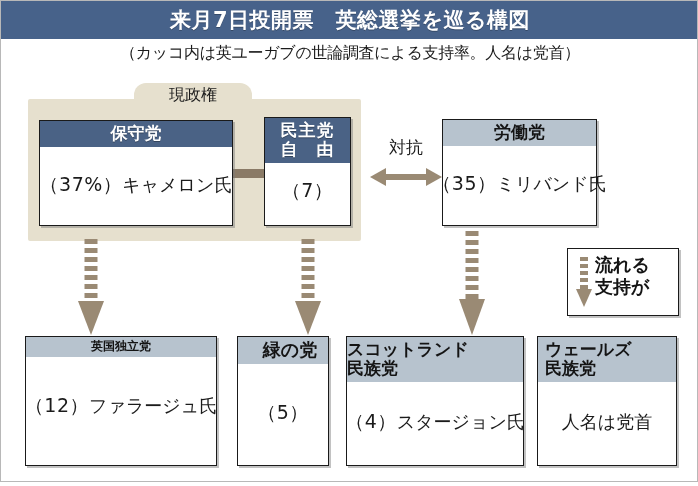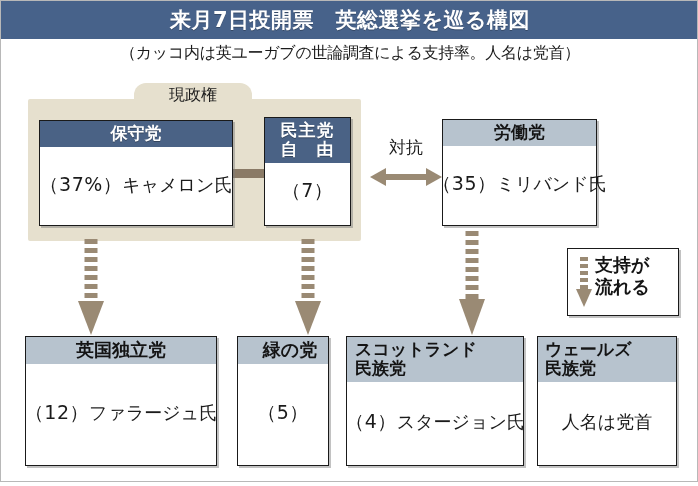--- a/index.html
+++ b/index.html
@@ -140,29 +140,29 @@
 
   #card-libdem { left: 263px; top: 116px; width: 87px; height: 109px; }
   #card-libdem .card-head { font-size: 17px; letter-spacing: 1px; }
   #card-libdem .card-body { height: calc(100% - 52px); }
 
   #card-labour { left: 441px; top: 118px; width: 155px; height: 107px; }
   #card-labour .card-head { font-size: 17px; }
   #card-labour .card-body { height: calc(100% - 29px); }
 
   #card-ukip { left: 24px; top: 335px; width: 192px; height: 130px; }
-  #card-ukip .card-head { font-size: 18px; }
+  #card-ukip .card-head { font-size: 12px; }
   #card-ukip .card-body { height: calc(100% - 31px); }
 
   #card-green { left: 236px; top: 335px; width: 92px; height: 130px; }
   #card-green .card-head { font-size: 18px; padding-left: 16px; }
   #card-green .card-body { height: calc(100% - 31px); }
 
   #card-snp { left: 345px; top: 335px; width: 178px; height: 130px; }
-  #card-snp .card-head { font-size: 17px; text-align: left; padding-left: 8px; }
+  #card-snp .card-head { font-size: 17px; text-align: left; padding-left: 0; }
   #card-snp .card-body { height: calc(100% - 48px); }
 
   #card-plaid { left: 536px; top: 335px; width: 140px; height: 130px; }
   #card-plaid .card-head { font-size: 17px; text-align: left; padding-left: 7px; }
   #card-plaid .card-body { height: calc(100% - 48px); }
 
   
   .coalition-link {
     position: absolute;
     left: 230px;
@@ -294,22 +294,22 @@
     <line x1="15" y1="2" x2="15" y2="72" stroke="#9a8a74" stroke-width="13" stroke-dasharray="5 4"></line>
     <polygon points="15,106 2,70 28,70" fill="#9a8a74"></polygon>
   </svg>
 
   <div class="legend-box"></div>
   <svg class="legend-arrow" viewBox="0 0 18 54">
     <line x1="9" y1="2" x2="9" y2="36" stroke="#9a8a74" stroke-width="8" stroke-dasharray="4 3"></line>
     <polygon points="9,52 1,34 17,34" fill="#9a8a74"></polygon>
   </svg>
   <div class="legend-text">
+    <span>流れる</span>
     <span>支持が</span>
-    <span>流れる</span>
   </div>
 
   <div class="card" id="card-ukip">
     <div class="card-head grayblue">英国独立党</div>
     <div class="card-body">
       <div class="card-pct">（12）</div>
       <div class="card-rule"></div>
       <div class="card-leader">ファラージュ氏</div>
     </div>
   </div>

